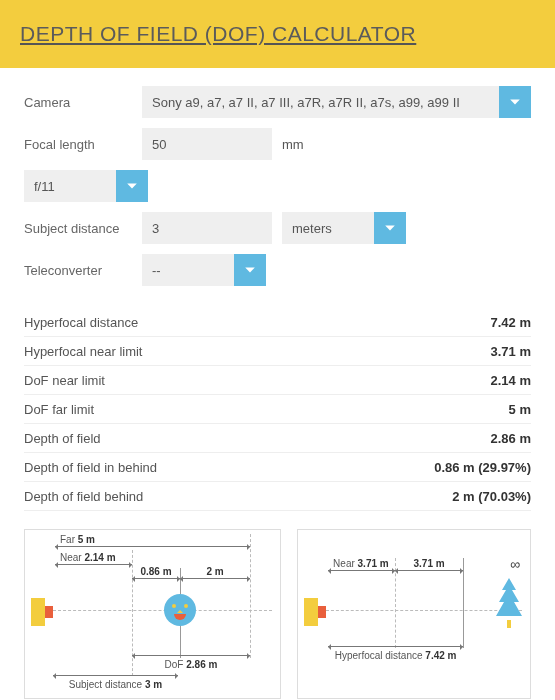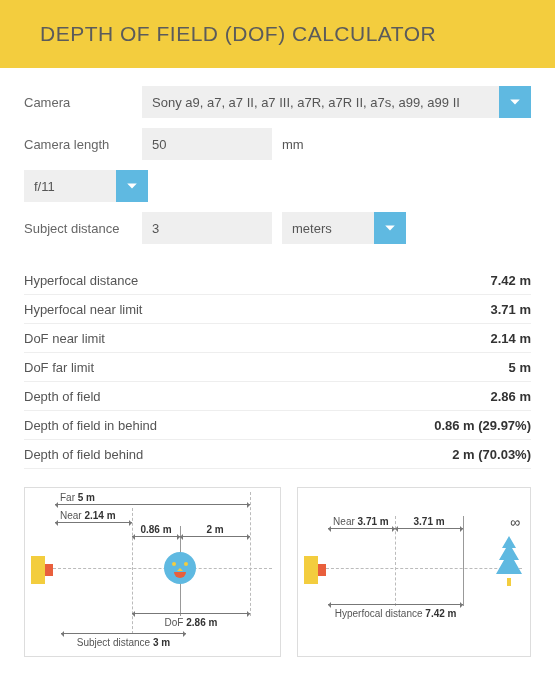--- a/index.html
+++ b/index.html
@@ -5,21 +5,22 @@
   * { box-sizing: border-box; margin: 0; padding: 0; }
   body {
     font-family: "Helvetica Neue", Arial, sans-serif;
     font-weight: 300;
     color: #555;
     background: #fff;
     width: 555px;
   }
   .header {
     background: #f3cd3e;
-    padding: 22px 40px;
+    padding: 22px 20px;
+    text-decoration: underline;
   }
   .header h1 {
     font-weight: 300;
     font-size: 21px;
     color: #5b5b5b;
     letter-spacing: 0.5px;
   }
   .form {
     padding: 18px 24px 8px 24px;
   }
@@ -183,21 +184,21 @@
       <input class="inp w-full" value="Sony a9, a7, a7 II, a7 III, a7R, a7R II, a7s, a99, a99 II" style="">
       <div class="btn">
         <svg viewBox="0 0 10 10">
             <path d="M1 3 L5 7 L9 3 Z"></path>
           </svg>
       </div>
     </div>
   </div>
 
   <div class="row">
-    <div class="label">Camera length</div>
+    <div class="label">Focal length</div>
     <input class="inp w-110" value="50" style="">
     <div class="gap"></div>
     <span>mm</span>
   </div>
 
   <div class="row">
     <div class="sel">
       <input class="inp w-92" value="f/11" style="">
       <div class="btn">
         <svg viewBox="0 0 10 10">
@@ -214,20 +215,31 @@
     <div class="sel">
       <input class="inp w-92" value="meters" style="">
       <div class="btn">
         <svg viewBox="0 0 10 10">
             <path d="M1 3 L5 7 L9 3 Z"></path>
           </svg>
       </div>
     </div>
   </div>
 
+  <div class="row">
+    <div class="label">Teleconverter</div>
+    <div class="sel">
+      <input class="inp w-92" value="--" style="">
+      <div class="btn">
+        <svg viewBox="0 0 10 10">
+            <path d="M1 3 L5 7 L9 3 Z"></path>
+          </svg>
+      </div>
+    </div>
+  </div>
 
 </div>
 
 <div class="results">
   <div class="rline">
       <span class="k">Hyperfocal distance</span>
       <span class="v">7.42 m</span>
     </div>
   <div class="rline">
       <span class="k">Hyperfocal near limit</span>
@@ -276,21 +288,21 @@
     </div>
     <div class="arrow" style="left:107px; width:48px; top:48px;">
       <span class="albl center"><b>0.86 m</b></span>
     </div>
     <div class="arrow" style="left:155px; width:70px; top:48px;">
       <span class="albl center"><b>2 m</b></span>
     </div>
     <div class="arrow" style="left:107px; width:118px; top:125px;">
       <span class="albl center below"><span>DoF</span> <b>2.86 m</b></span>
     </div>
-    <div class="arrow" style="left:36px; width:125px; top:145px;">
+    <div class="arrow" style="left:28px; width:125px; top:145px;">
       <span class="albl center below"><span>Subject distance</span> <b>3 m</b></span>
     </div>
 
     <div class="subj-face" style="left:139px;">
       <div class="eye l"></div>
         <div class="eye r"></div>
         <div class="nose"></div>
         <div class="mouth"></div>
     </div>
   </div>

